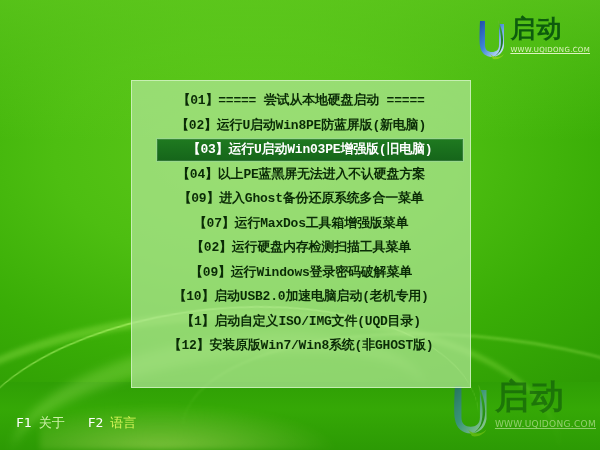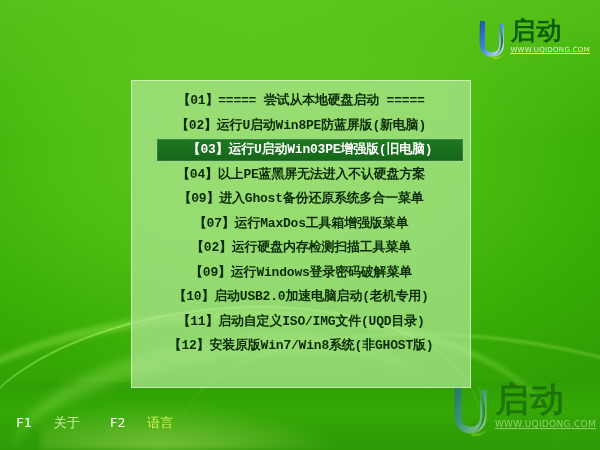--- a/index.html
+++ b/index.html
@@ -101,21 +101,21 @@
   .logo-u {
     position: relative;
     display: block;
   }
   .logo-word {
     display: flex;
     flex-direction: column;
     justify-content: flex-start;
   }
   .logo-cn {
-    font-family: Liberation Sans, sans-serif;
+    font-family: Liberation Mono, monospace;
     font-weight: bold;
     color: #0d5c0d;
     letter-spacing: 1px;
     line-height: 1;
   }
   .logo-url {
     font-family: "DejaVu Sans", "Liberation Sans", sans-serif;
     color: #e9f7cf;
     line-height: 1;
     letter-spacing: 0.3px;
@@ -171,33 +171,33 @@
     margin-left: 24px;
   }
 
   
   #footer-hints {
     position: absolute;
     left: 16px;
     bottom: 18px;
     display: flex;
     align-items: baseline;
-    gap: 22px;
+    gap: 7px;
     font-family: "DejaVu Sans Mono", "Liberation Mono", monospace;
     font-size: 13px;
     white-space: nowrap;
   }
   .key {
     color: #ffffff;
     font-weight: normal;
   }
   .act-about {
     color: #cdf0a8;
     font-family: "DejaVu Sans", "Liberation Sans", sans-serif;
-    margin-right: 8px;
+    margin-right: 16px;
   }
   .act-lang {
     color: #d8f55a;
     font-family: Liberation Mono, monospace;
   }
 </style>
 </head>
 <body>
 
 <div id="screen">
@@ -267,21 +267,21 @@
     <ul class="menu-list">
       <li class="menu-item">【01】===== 尝试从本地硬盘启动 =====</li>
       <li class="menu-item">【02】运行U启动Win8PE防蓝屏版(新电脑)</li>
       <li class="menu-item selected">【03】运行U启动Win03PE增强版(旧电脑)</li>
       <li class="menu-item">【04】以上PE蓝黑屏无法进入不认硬盘方案</li>
       <li class="menu-item">【09】进入Ghost备份还原系统多合一菜单</li>
       <li class="menu-item">【07】运行MaxDos工具箱增强版菜单</li>
       <li class="menu-item">【02】运行硬盘内存检测扫描工具菜单</li>
       <li class="menu-item">【09】运行Windows登录密码破解菜单</li>
       <li class="menu-item">【10】启动USB2.0加速电脑启动(老机专用)</li>
-      <li class="menu-item">【11】启动自定义ISO/IMG文件(UQD目录)</li>
+      <li class="menu-item">【1】启动自定义ISO/IMG文件(UQD目录)</li>
       <li class="menu-item">【12】安装原版Win7/Win8系统(非GHOST版)</li>
     </ul>
   </div>
 
   <div id="footer-hints">
     <span class="key">F1</span>
     <span class="act-about">关于</span>
     <span class="key">F2</span>
     <span class="act-lang">语言</span>
   </div>

